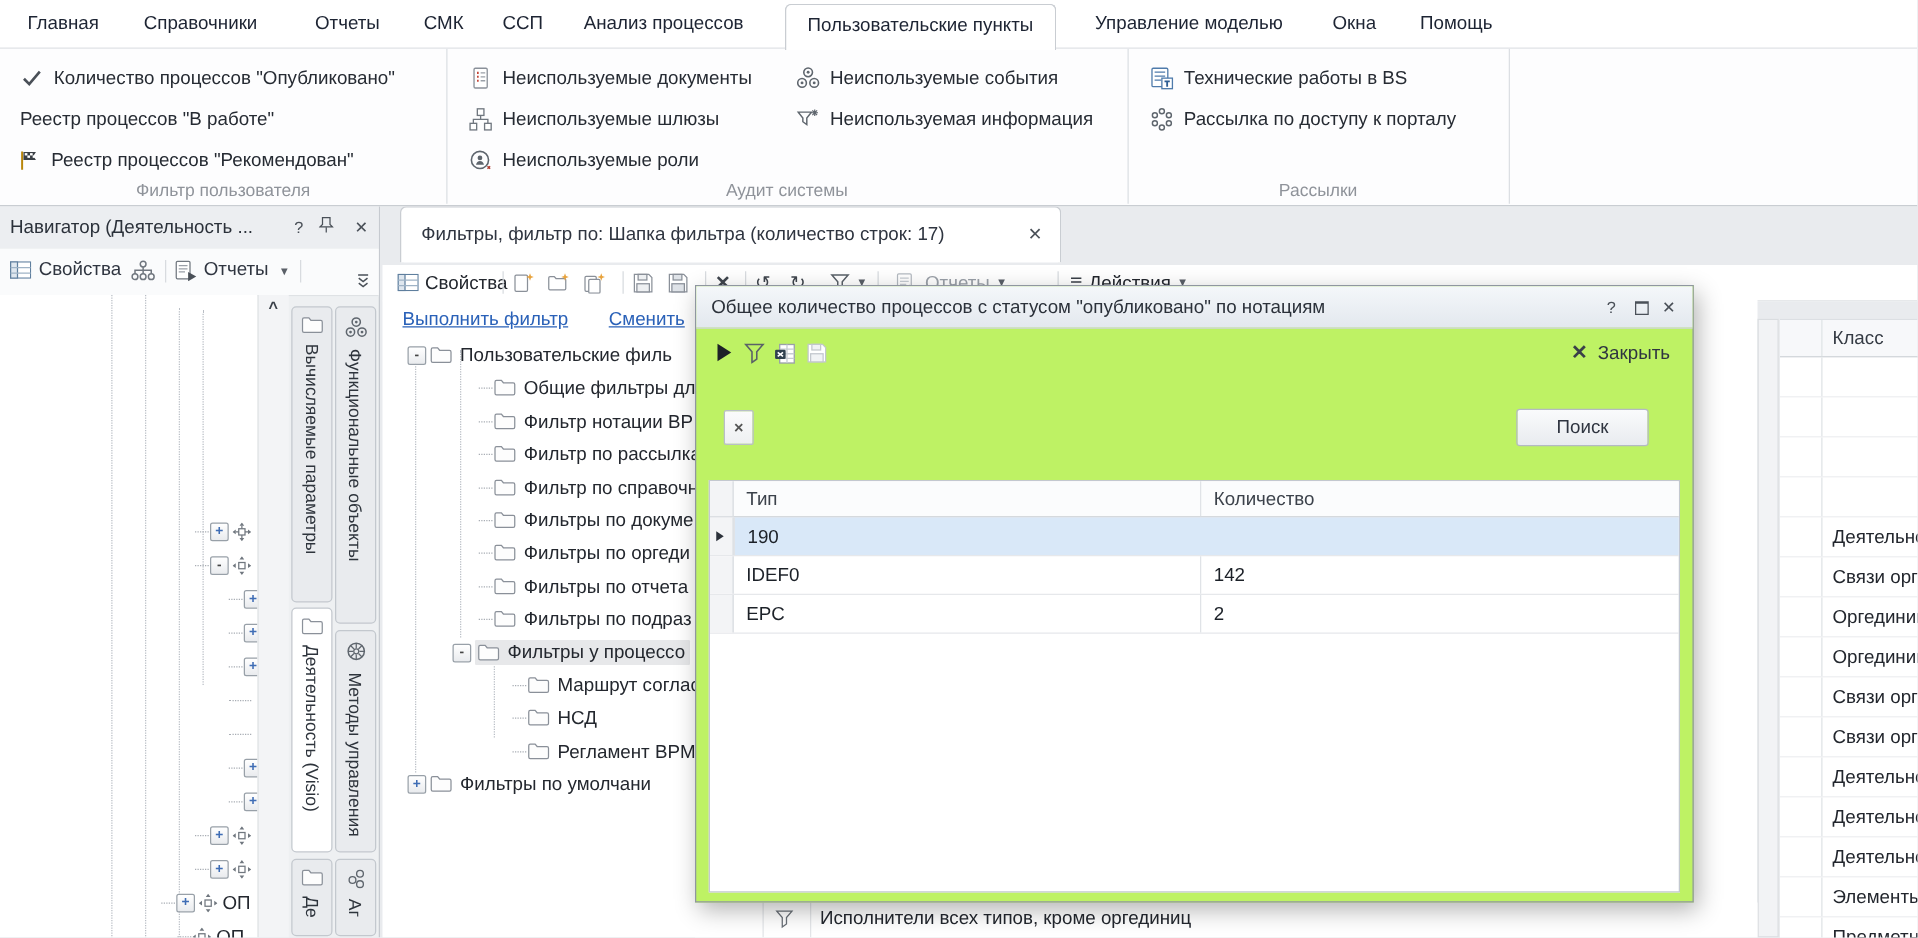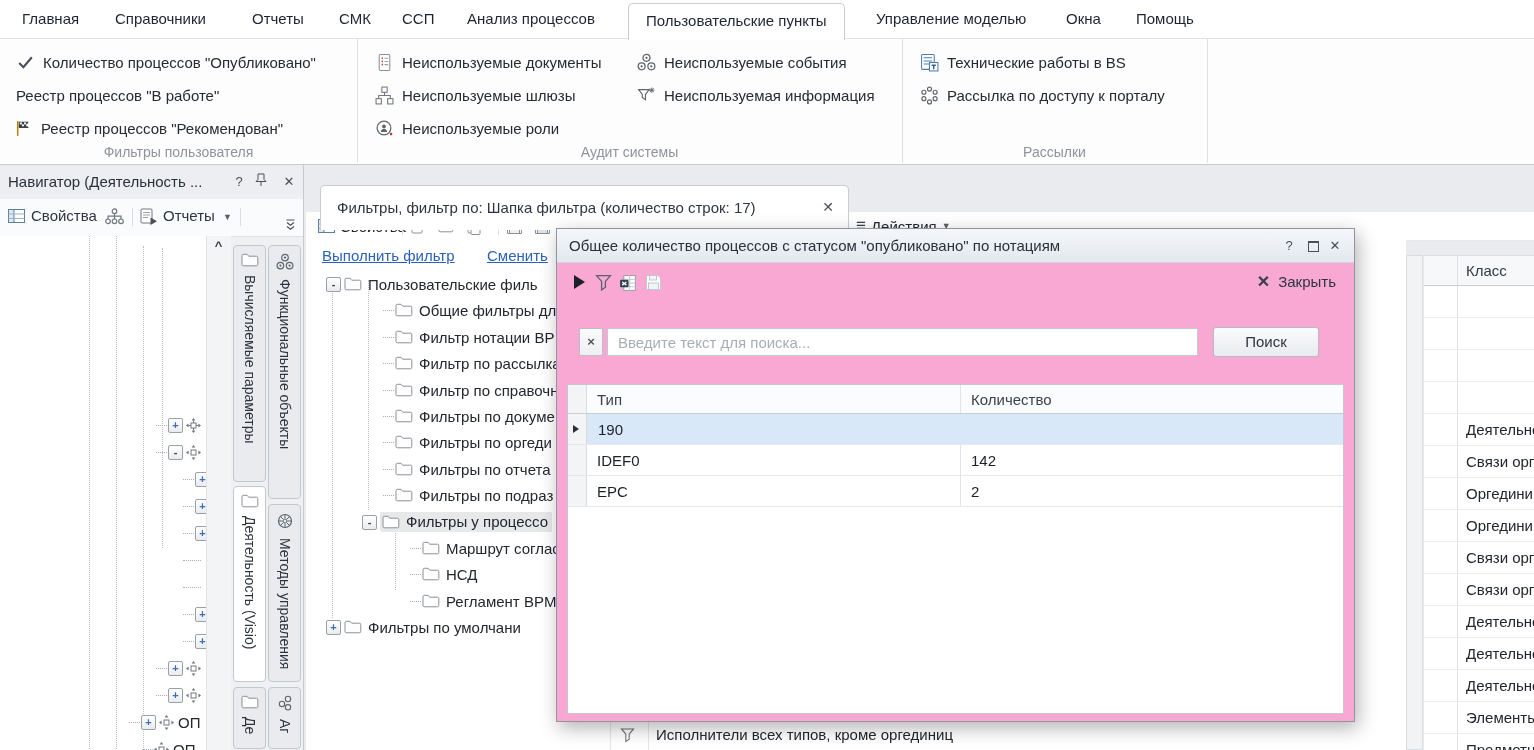--- a/index.html
+++ b/index.html
@@ -35,21 +35,21 @@
   .ntr .lbl{margin-left:4px;}
   .vguide{position:absolute;width:0;border-left:1px dotted #b9bec5;}
   .scrollcol{position:absolute;top:71px;left:206px;width:24px;bottom:0;background:#f3f4f6;border-left:1px solid #e1e3e6;}
   .scrollup{position:absolute;top:2px;left:2px;width:19px;height:18px;text-align:center;font-weight:bold;color:#3a4049;font-size:13px;cursor:pointer;}
   .vtab{position:absolute;width:33px;border:1px solid #c3c8ce;border-radius:4px;background:#e9ebee;
         display:flex;flex-direction:column;align-items:center;padding-top:7px;gap:8px;box-sizing:border-box;cursor:pointer;overflow:hidden;}
   .vtab.active{background:#fff;}
   .vtab .vlabel{writing-mode:vertical-rl;font-size:14px;color:#2e343c;white-space:nowrap;}
   
   .wsarea{position:absolute;top:165px;left:306px;width:1228px;height:585px;background:#e9ebee;}
-  .wstab{position:absolute;left:14px;top:20px;width:527px;height:44px;background:#fff;border:1px solid #c9cdd2;border-bottom:none;
+  .wstab{position:absolute;left:14px;top:0;width:527px;height:44px;background:#fff;border:1px solid #c9cdd2;border-bottom:none;
          border-radius:5px 5px 0 0;z-index:1;}
   .wstab .t{position:absolute;left:16px;top:0;line-height:44px;font-size:15px;color:#2f3540;white-space:nowrap;}
   .wstab .x{position:absolute;right:14px;top:13px;font-size:14px;color:#4a5058;cursor:pointer;}
   .wstb{position:absolute;left:0;top:47px;width:1228px;height:28px;background:#fff;border-bottom:1px solid #e6e8ea;}
   .wstb .cl{position:absolute;top:0;height:28px;display:flex;align-items:center;gap:5px;font-size:15px;}
   .wscontent{position:absolute;left:0;top:75px;width:1100px;height:510px;background:#fff;}
   .linkrow a{color:#2a61b8;text-decoration:underline;font-size:15px;cursor:pointer;}
   .ftr{position:absolute;height:24px;display:flex;align-items:center;white-space:nowrap;font-size:15px;color:#23272e;}
   .ftr .fl{margin-left:6px;}
   .fsel{background:#e7e8ea;padding:1px 4px 2px 2px;display:flex;align-items:center;border-radius:1px;}
@@ -58,21 +58,21 @@
   .ctr{display:flex;height:31px;background:#fff;border-bottom:1px solid #ebedef;}
   .cc1{width:33px;border-right:1px solid #e0e3e6;flex:0 0 auto;}
   .cc2{flex:1;padding-left:8px;display:flex;align-items:center;font-size:15px;color:#22262d;overflow:hidden;white-space:nowrap;}
   .cth .cc2{color:#343a43;}
   .mainscroll{position:absolute;left:1100px;top:90px;width:17px;height:495px;background:#f2f3f5;border:1px solid #dadde0;box-sizing:border-box;}
   .bottomrow{position:absolute;left:250px;top:557px;width:850px;height:28px;background:#fff;border-bottom:1px solid #e4e6e9;}
   .bottomrow .vl{position:absolute;left:54px;top:0;bottom:0;width:1px;background:#e4e6e9;}
   .bottomrow .vl2{position:absolute;left:92px;top:0;bottom:0;width:1px;background:#e4e6e9;}
   .bottomrow .txt{position:absolute;left:100px;top:0;line-height:26px;font-size:15px;color:#23272e;white-space:nowrap;}
   
-  .dlg{position:absolute;left:556px;top:228px;width:799px;height:494px;background:#f9a8d4;border:1px solid #8f96a0;
+  .dlg{position:absolute;left:556px;top:228px;width:799px;height:494px;background:#bef264;border:1px solid #8f96a0;
        box-shadow:3px 6px 18px rgba(0,0,0,.3);z-index:10;box-sizing:border-box;}
   .dlgtitle{position:absolute;top:0;left:0;right:0;height:33px;background:linear-gradient(#f4f7fa,#e3e8ee);border-bottom:1px solid #d0d5db;}
   .dlgtitle .t{position:absolute;left:12px;top:0;line-height:33px;font-size:15px;color:#2b313a;white-space:nowrap;}
   .dbtn{position:absolute;top:8px;width:18px;height:18px;text-align:center;line-height:17px;font-size:13px;color:#4a5058;cursor:pointer;}
   .dmax{display:inline-block;width:9px;height:8px;border:1px solid #4a5058;border-top-width:2px;margin-top:4px;}
   .dlgtb{position:absolute;top:33px;left:0;right:0;height:44px;}
   .dlgtb .ic{position:absolute;top:12px;cursor:pointer;}
   .closebtn{position:absolute;right:18px;top:10px;display:flex;align-items:center;gap:8px;font-size:15px;color:#2f3540;cursor:pointer;}
   .closebtn .x{font-size:16px;font-weight:bold;color:#3a4049;}
   .clearbtn{position:absolute;left:22px;top:99px;width:24px;height:28px;background:linear-gradient(#fbfbfc,#eef0f2);
@@ -130,21 +130,21 @@
           <path d="M4.5 2.5h9.5l-2 3 2 3H4.5z" fill="#3a3f45"></path>
           <g fill="#fff">
             <rect x="5.5" y="3.3" width="2" height="1.8"></rect>
             <rect x="9.5" y="3.3" width="2" height="1.8"></rect>
             <rect x="7.5" y="5.1" width="2" height="1.8"></rect>
             <rect x="11.5" y="5.1" width="1.6" height="1.8"></rect>
           </g>
         </svg>
       <span>Реестр процессов "Рекомендован"</span>
     </div>
-    <div class="rlabel">Фильтры пользователя</div>
+    <div class="rlabel">Фильтр пользователя</div>
   </div>
 
   <div class="rgroup" style="left:357px;width:545px">
     <div class="ritem" style="left:18px;top:8px">
       <svg class="ricon" viewBox="0 0 18 18">
           <rect x="4" y="1.5" width="10" height="15" rx="1" fill="#fff" stroke="#8a9099"></rect>
           <path d="M6.3 5h1.2M6.3 8h1.2M6.3 11h1.2" stroke="#c0392b" stroke-width="1.6"></path>
           <path d="M9 5h3.5M9 8h3.5M9 11h3.5" stroke="#9aa0a8"></path>
         </svg>
       <span>Неиспользуемые документы</span>
@@ -729,21 +729,20 @@
           <rect x="4.5" y="1.5" width="7" height="4.5" fill="#f1f3f5" stroke="#c2c7cd"></rect>
           <rect x="3.5" y="9" width="10" height="6.5" fill="#f1f3f5" stroke="#c2c7cd"></rect>
         </svg>
     </div>
     <div class="closebtn">
       <span class="x">✕</span>
       <span>Закрыть</span>
     </div>
   </div>
   <div class="clearbtn">×</div>
-  <input class="searchinput" type="text" placeholder="Введите текст для поиска..." style="">
   <div class="searchbtn">Поиск</div>
 
   <div class="dtable">
     <div class="dhead">
       <div class="drh"></div>
       <div class="dct">Тип</div>
       <div class="dcc">Количество</div>
     </div>
     <div class="drow selected">
       <div class="drh">

